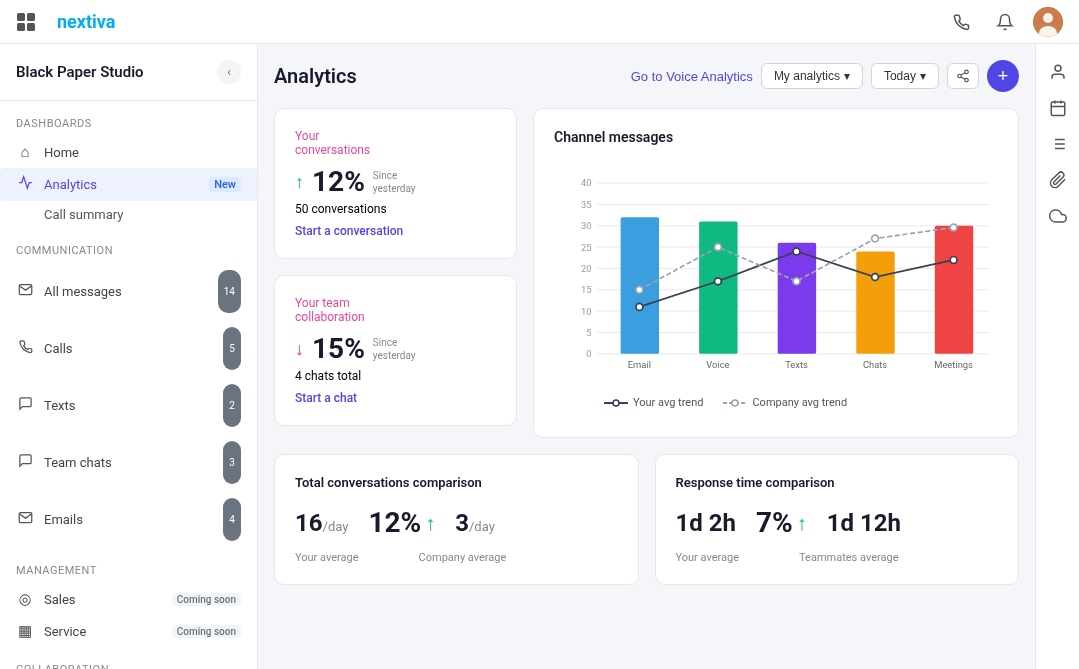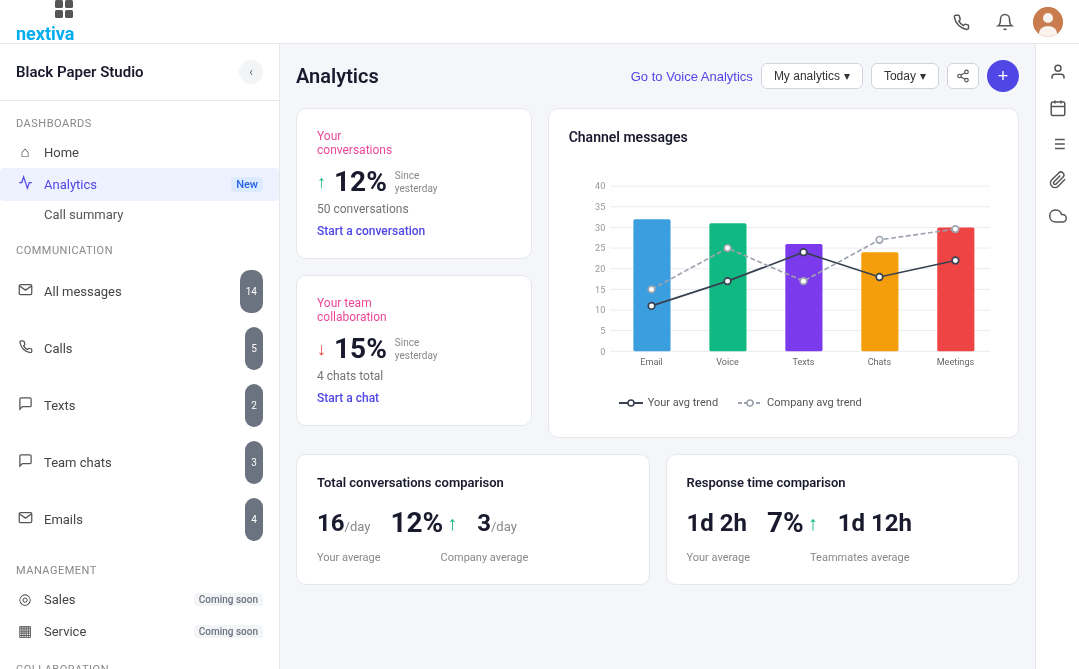--- a/index.html
+++ b/index.html
@@ -12,21 +12,21 @@
       border-bottom: 1px solid #e5e7eb;
       display: flex;
       align-items: center;
       padding: 0 16px;
       gap: 12px;
       position: fixed;
       top: 0; left: 0; right: 0;
       z-index: 100;
     }
     .top-nav .logo-area {
-      display: flex; align-items: flex-end; gap: 4px; margin-right: auto; flex-direction: column;
+      display: flex; align-items: center; gap: 21px; margin-right: auto;
     }
     .top-nav .logo-text {
       font-size: 18px; font-weight: 700; color: #00adef;
     }
     .top-nav .search-bar {
       display: flex; align-items: center; background: #f3f4f6; border: 1px solid #e5e7eb; border-radius: 20px;
       padding: 4px 12px; gap: 6px; min-width: 240px;
     }
     .top-nav .search-bar input {
       border: none; background: transparent; outline: none; font-size: 12px; color: #666; width: 160px;
@@ -60,21 +60,21 @@
       position: fixed;
       right: 0; top: 44px; bottom: 0;
     }
     .right-icon-btn {
       width: 32px; height: 32px; display: flex; align-items: center; justify-content: center;
       border-radius: 6px; cursor: pointer; color: #666; font-size: 16px;
     }
 
     
     .sidebar {
-      width: 280px;
+      width: 258px;
       background: #fff;
       border-right: 1px solid #e5e7eb;
       overflow-y: auto;
       flex-shrink: 0;
     }
     .sidebar-header {
       padding: 16px;
       display: flex;
       align-items: center;
       justify-content: space-between;
@@ -153,21 +153,21 @@
       border: 1px solid #e5e7eb;
     }
     .card-title { font-size: 12px; color: #ec4899; margin-bottom: 8px; }
     .big-percent {
       display: flex; align-items: center; gap: 8px; margin-bottom: 4px;
     }
     .big-percent .pct { font-size: 28px; font-weight: 700; color: #1a1a2e; }
     .big-percent .since { font-size: 10px; color: #888; line-height: 1.3; }
     .arrow-up { color: #10b981; font-size: 18px; }
     .arrow-down { color: #ef4444; font-size: 18px; }
-    .card-sub { font-size: 12px; color: #737373; margin-bottom: 8px; }
+    .card-sub { font-size: 12px; color: #000000; margin-bottom: 8px; }
     .card-link { font-size: 12px; color: #4f46e5; cursor: pointer; font-weight: 500; }
 
     
     .chart-card { background: #fff; border-radius: 10px; padding: 20px; border: 1px solid #e5e7eb; }
     .chart-title { font-size: 14px; font-weight: 600; color: #1a1a2e; margin-bottom: 12px; }
     .chart-area { position: relative; height: 260px; }
 
     
     .bottom-grid {
       display: grid;

